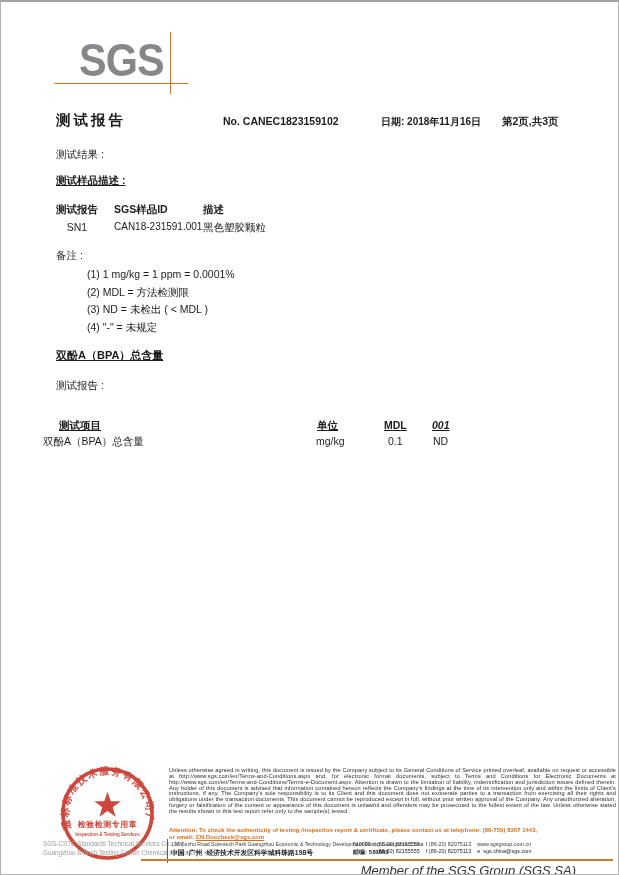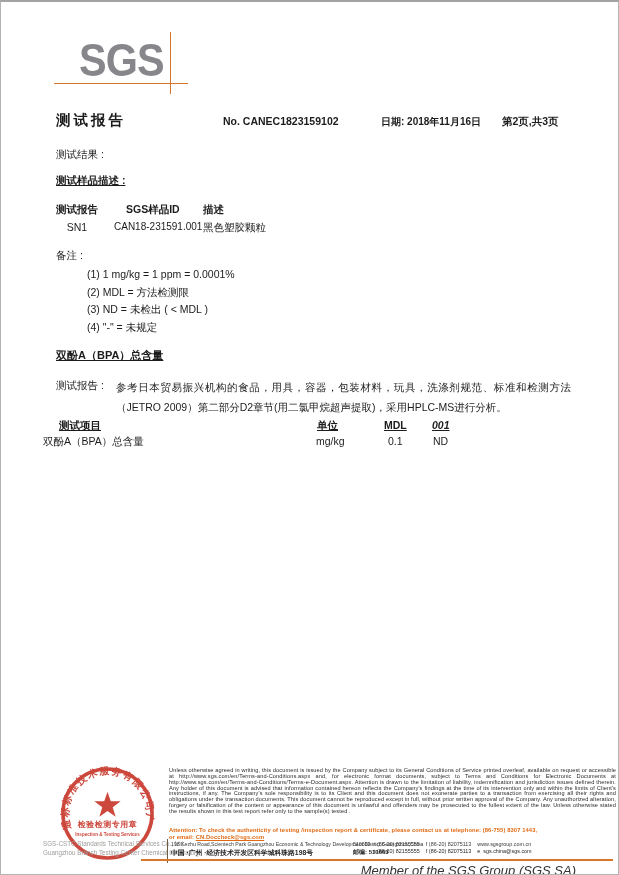--- a/index.html
+++ b/index.html
@@ -19,21 +19,21 @@
   .report-no{left:222px;top:113px;font-size:10.5px;font-weight:700;}
   .report-date{left:380px;top:113px;font-size:10px;font-weight:700;}
   .page-info{left:501px;top:113px;font-size:10.5px;font-weight:700;}
   
   .b{font-size:10.5px;}
   .bold{font-weight:700;}
   .ul{text-decoration:underline;}
   .results-label{left:55px;top:146px;}
   .sample-heading{left:55px;top:172px;}
   .st-col1{left:45px;top:201px;width:62px;text-align:center;}
-  .st-col2{left:113px;top:201px;margin-left:12px;}
+  .st-col2{left:113px;top:201px;}
   .st-col3{left:202px;top:201px;}
   .st-r1{left:45px;top:219px;width:62px;text-align:center;}
   .st-r2{left:113px;top:219px;font-size:10px;text-align:right;}
   .st-r3{left:202px;top:219px;}
   .notes-label{left:55px;top:247px;}
   .note-1{left:86px;top:266px;}
   .note-2{left:86px;top:284px;}
   .note-3{left:86px;top:301px;}
   .note-4{left:86px;top:319px;}
   .bpa-heading{left:55px;top:346px;font-size:11px;}
@@ -94,21 +94,20 @@
 
   <div class="abs b notes-label">备注 :</div>
   <div class="abs b note-1">(1) 1 mg/kg = 1 ppm = 0.0001%</div>
   <div class="abs b note-2">(2) MDL = 方法检测限</div>
   <div class="abs b note-3">(3) ND = 未检出 ( &lt; MDL )</div>
   <div class="abs b note-4">(4) "-" = 未规定</div>
 
   <div class="abs b bold ul bpa-heading">双酚A（BPA）总含量</div>
 
   <div class="abs b method-label">测试报告 :</div>
-  <div class="abs b method-text">参考日本贸易振兴机构的食品，用具，容器，包装材料，玩具，洗涤剂规范、标准和检测方法（JETRO 2009）第二部分D2章节(用二氯甲烷超声提取)，采用HPLC-MS进行分析。</div>
 
   <div class="abs b bold ul rt-h-item">测试项目</div>
   <div class="abs b bold ul rt-h-unit">单位</div>
   <div class="abs b bold ul rt-h-mdl">MDL</div>
   <div class="abs b bold ul rt-h-sample">001</div>
   <div class="abs b rt-r-item">双酚A（BPA）总含量</div>
   <div class="abs b rt-r-unit">mg/kg</div>
   <div class="abs b rt-r-mdl">0.1</div>
   <div class="abs b rt-r-value">ND</div>
 

